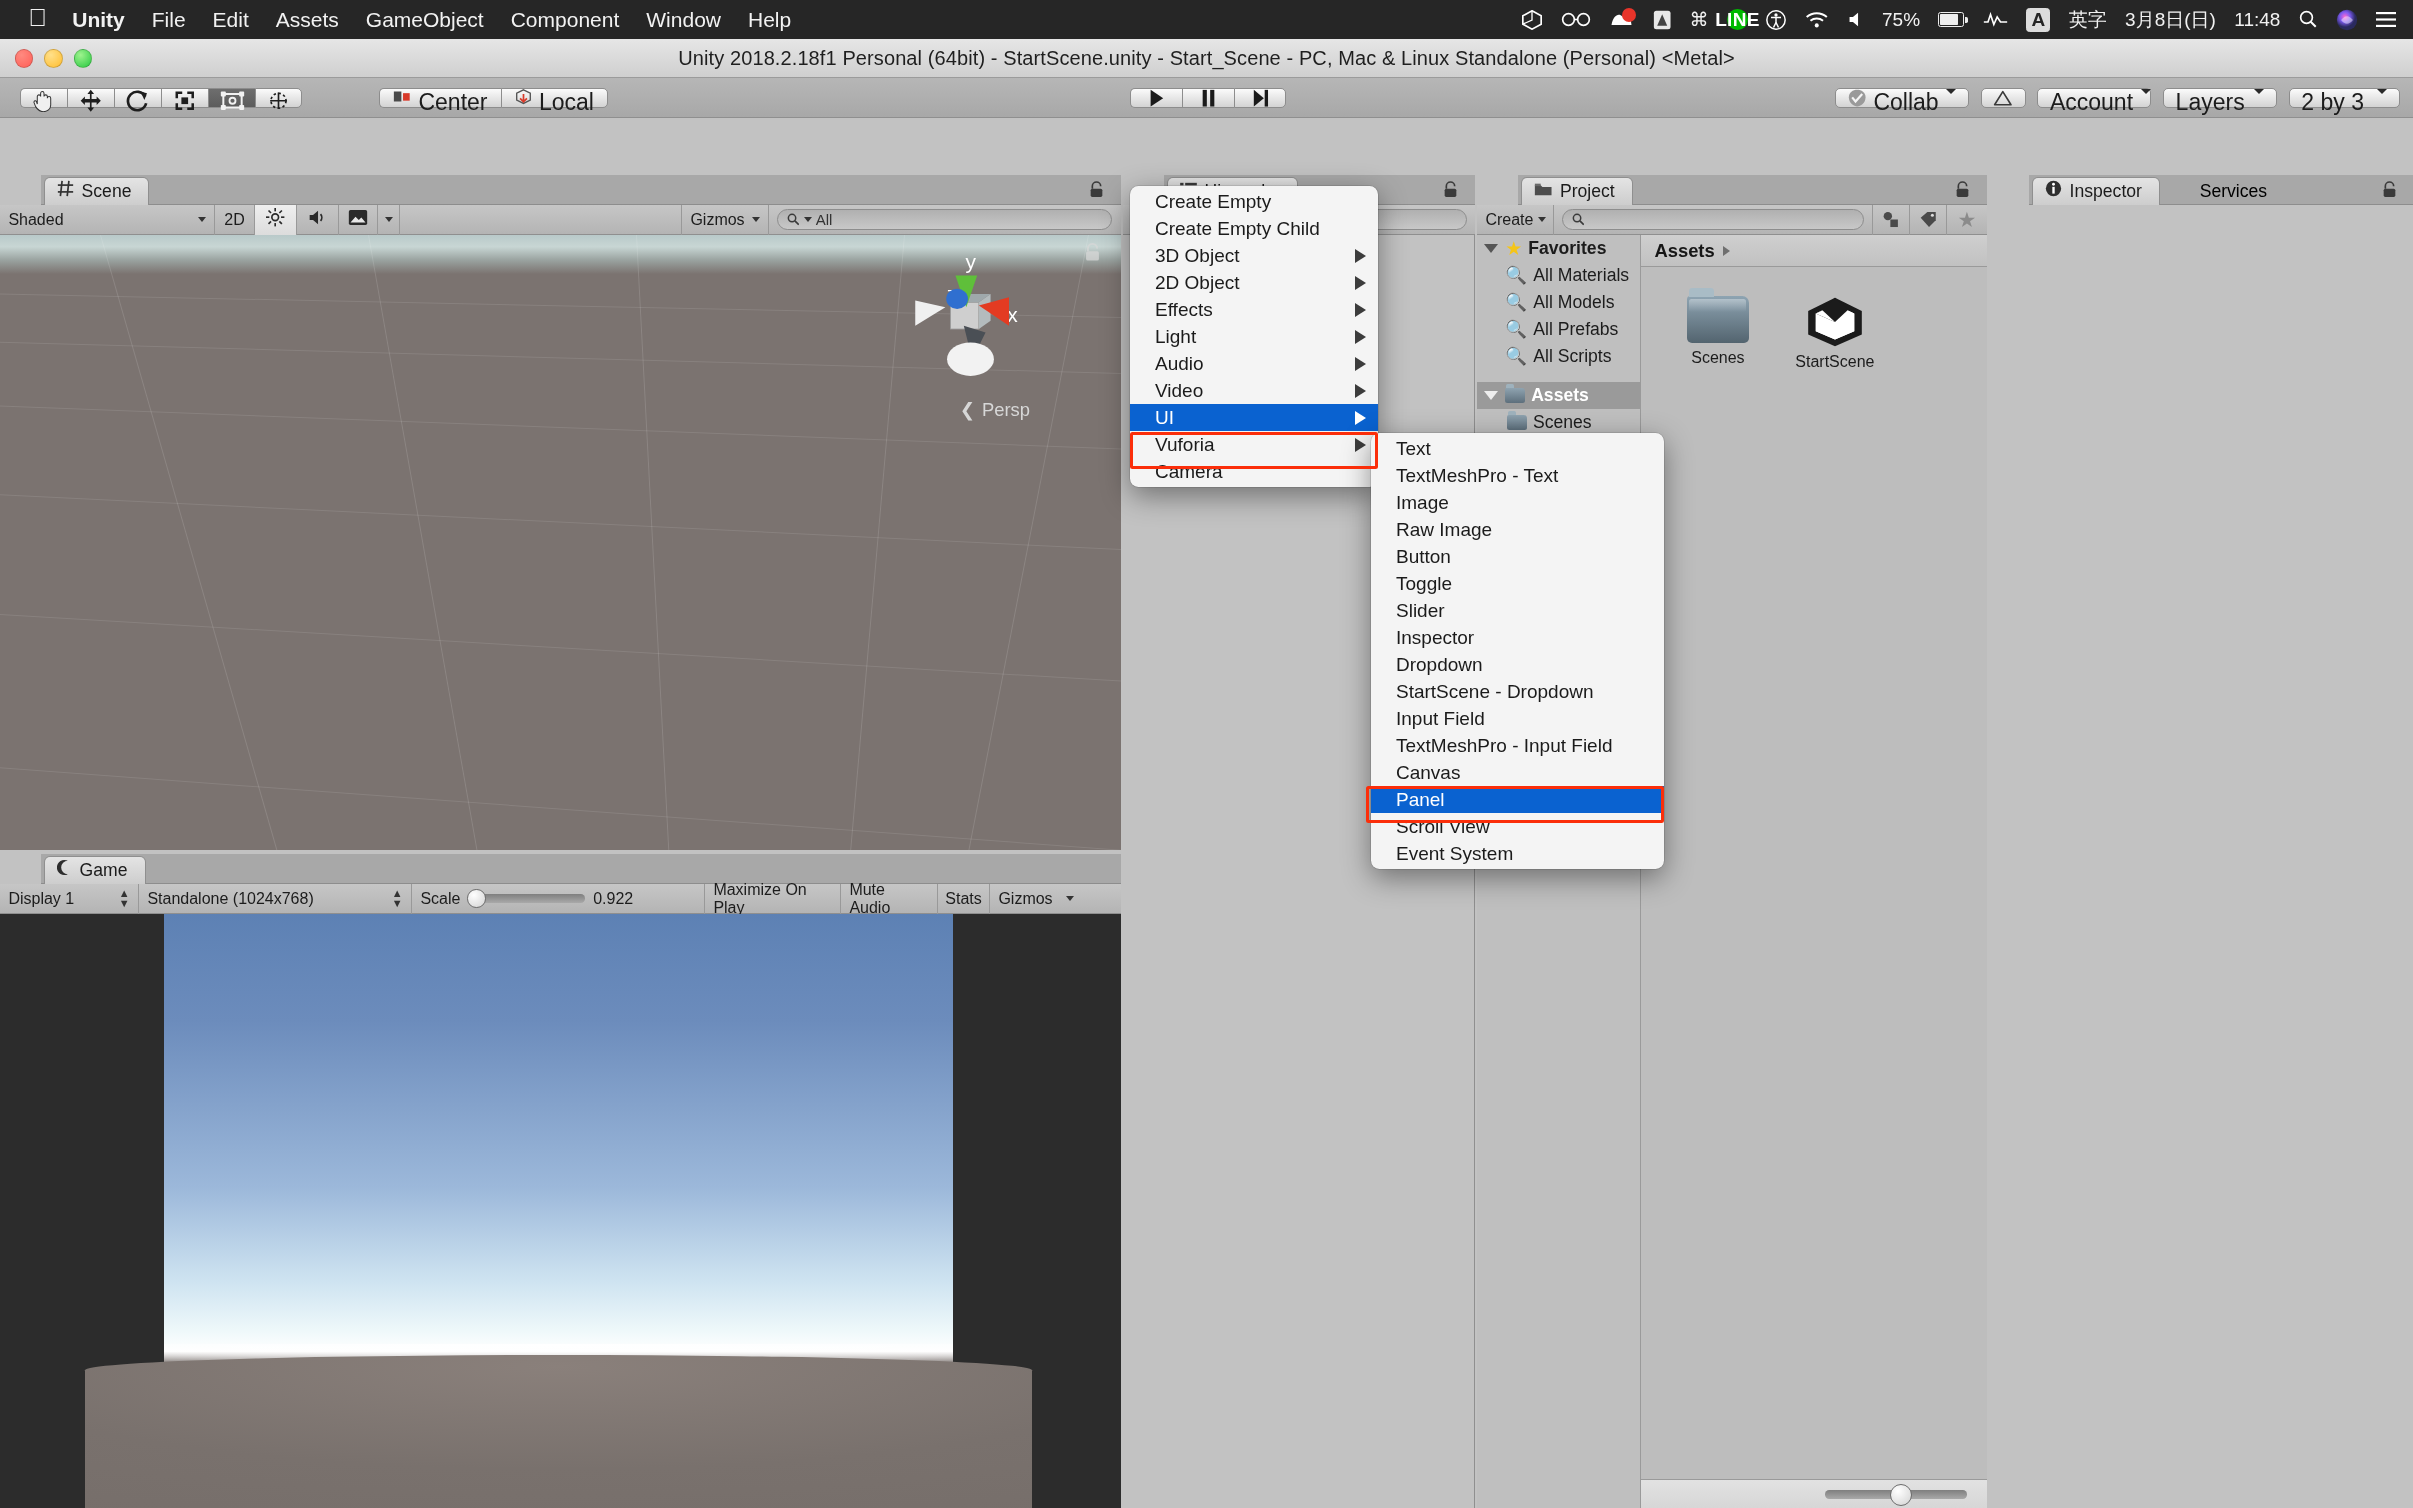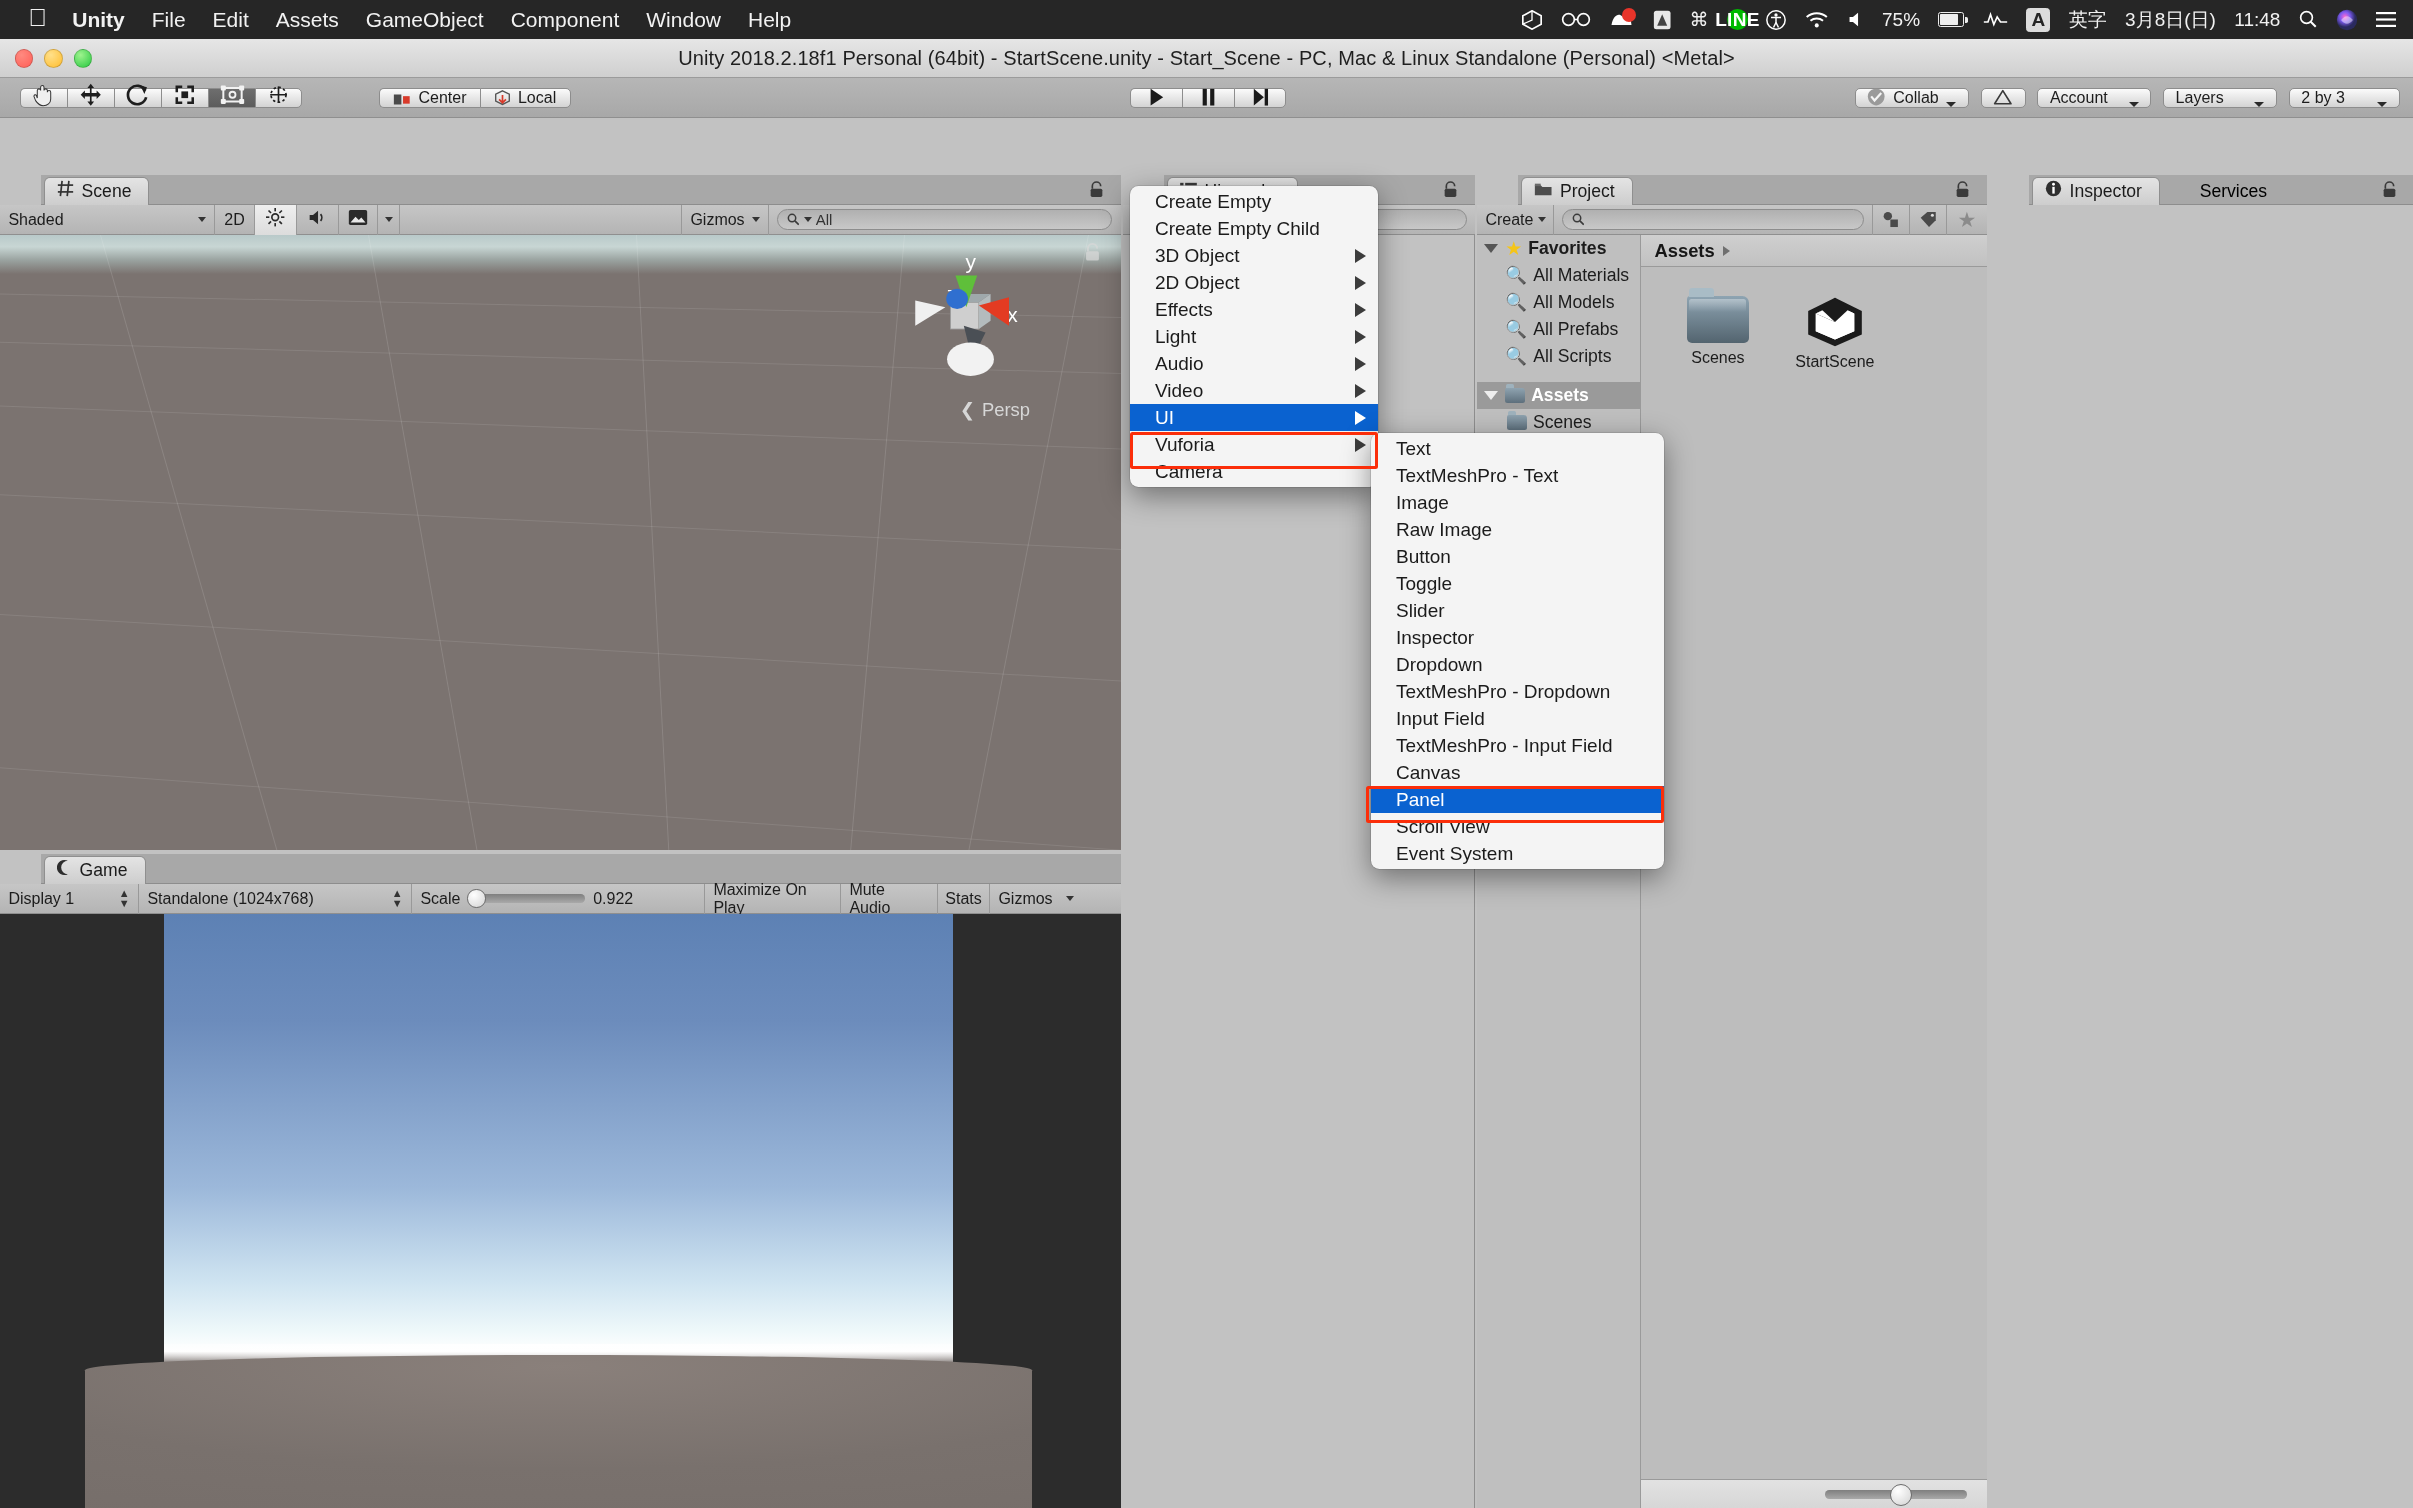--- a/index.html
+++ b/index.html
@@ -60,22 +60,22 @@
   
   #maintoolbar{
     position:relative; height:40px; width:100%;
     background:linear-gradient(#b6b6b6,#a8a8a8);
     border-bottom:0.8px solid #8f8f8f;
     display:flex; align-items:center;
   }
   .ubtn{
     background:linear-gradient(#fbfbfb,#d3d3d3);
     border:0.8px solid #8d8d8d;
-    height:20px; display:flex; align-items:flex-end; justify-content:center;
-    color:#1c1c1c; font-size:16px; cursor:default;
+    height:20px; display:flex; align-items:flex-start; justify-content:center;
+    color:#1c1c1c; font-size:23px; cursor:default;
   }
   .grp{ display:flex; }
   .grp .ubtn{ border-right-width:0; }
   .grp .ubtn:last-child{ border-right-width:0.8px; }
   .grp .ubtn:first-child{ border-radius:5px 0 0 5px; }
   .grp .ubtn:last-child{ border-radius:0 5px 5px 0; }
   .ubtn.active{ background:linear-gradient(#6e6e6e,#5c5c5c); }
   .toolicon{ width:47px; }
   .toolicon svg{ display:block; }
 
@@ -890,21 +890,21 @@
     <div class="ctxitem">
         <span>Slider</span>
       </div>
     <div class="ctxitem">
         <span>Inspector</span>
       </div>
     <div class="ctxitem">
         <span>Dropdown</span>
       </div>
     <div class="ctxitem">
-        <span>TextMeshPro - Dropdown</span>
+        <span>StartScene - Dropdown</span>
       </div>
     <div class="ctxitem">
         <span>Input Field</span>
       </div>
     <div class="ctxitem">
         <span>TextMeshPro - Input Field</span>
       </div>
     <div class="ctxitem">
         <span>Canvas</span>
       </div>

